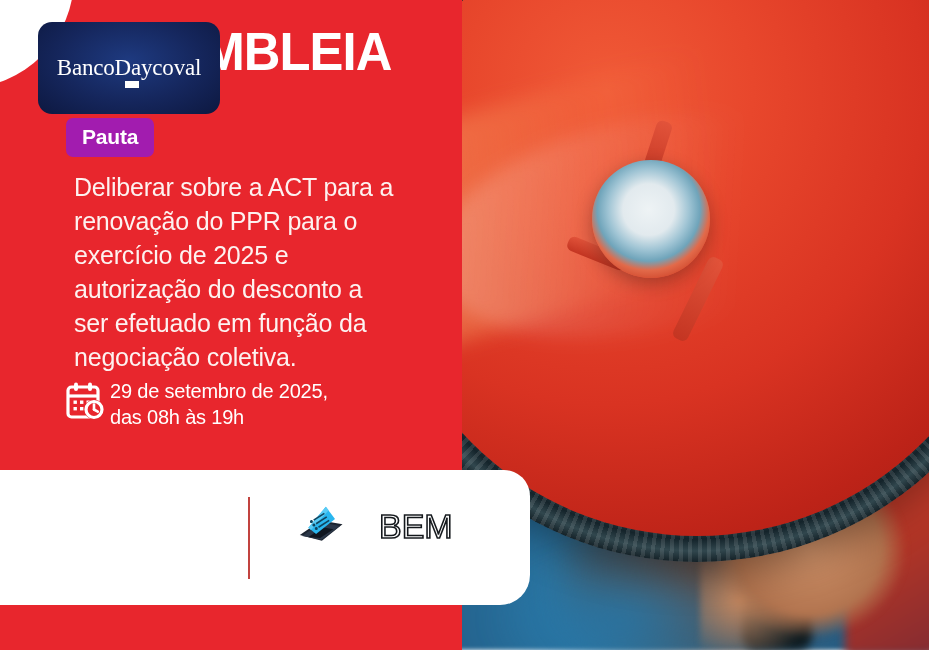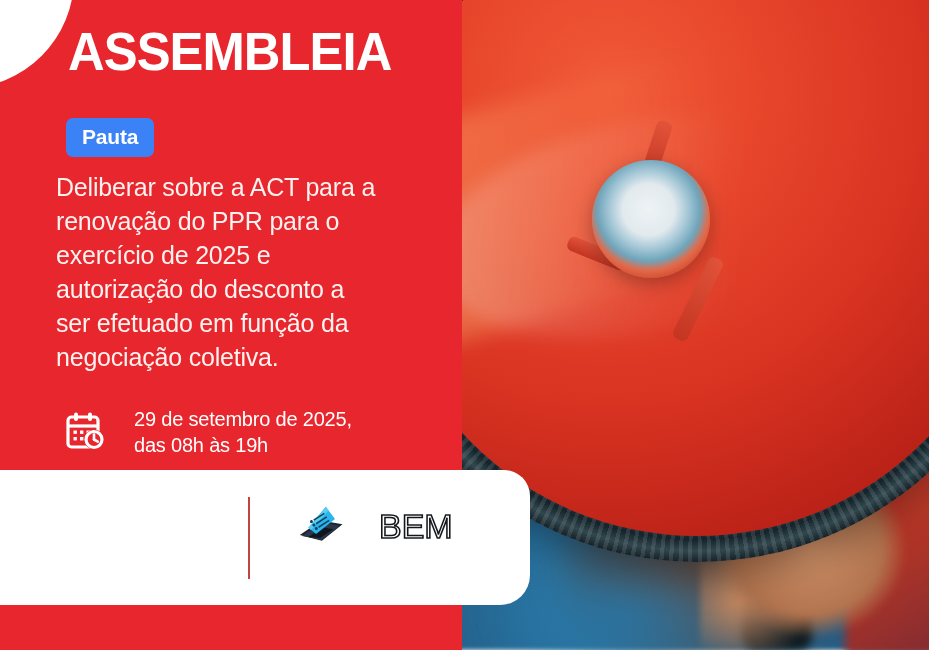--- a/index.html
+++ b/index.html
@@ -180,48 +180,47 @@
     color: #ffffff;
     line-height: 1;
     transform: scaleX(0.94);
     transform-origin: left center;
     white-space: nowrap;
   }
 
   .badge {
     position: absolute;
     left: 66px; top: 118px;
-    background: #3b82f6;
+    background: #a21caf;
     color: #ffffff;
     font-size: 21px;
     font-weight: 700;
     padding: 7px 16px 8px 16px;
     border-radius: 7px;
     letter-spacing: -0.2px;
   }
 
   .body-text {
     position: absolute;
-    left: 56px; top: 170px;
+    left: 74px; top: 170px;
     width: 320px;
     color: #fdf2f0;
     font-size: 25px;
     line-height: 34px;
     font-weight: 400;
     letter-spacing: -0.2px;
   }
 
   
   .date-row {
     position: absolute;
     left: 64px; top: 378px;
     display: flex;
-    align-items: flex-end;
-    gap: 26px;
-    margin-top: 28px;
+    align-items: center;
+    gap: 2px;
   }
   .cal-icon { flex: 0 0 auto; }
   .date-text {
     color: #ffffff;
     font-size: 20px;
     line-height: 26px;
     font-weight: 400;
     letter-spacing: -0.2px;
     white-space: pre-line;
   }
@@ -347,20 +346,23 @@
         <line x1="30" y1="24.5" x2="30" y2="29.5" stroke="#ffffff" stroke-width="2.6" stroke-linecap="round"></line>
         <line x1="30" y1="29.5" x2="33.8" y2="31.6" stroke="#ffffff" stroke-width="2.6" stroke-linecap="round"></line>
       </svg>
     </span>
     <span class="date-text">29 de setembro de 2025,
 das 08h às 19h</span>
   </div>
 
   <div class="logo-band"></div>
 
+  <div class="daycoval-logo">
+    <span class="daycoval-word">BancoDaycoval</span>
+  </div>
 
   <div class="divider"></div>
 
   <div class="vota-logo">
     <span>
       <svg width="54" height="50" viewBox="0 0 54 50" aria-hidden="true">
         <g transform="rotate(-14 27 25)">
           <path d="M6 30 L30 21 L50 30 L26 41 Z" fill="#1c2430"></path>
           <path d="M8 31.5 L30 23 L47 31 L26 40 Z" fill="#2b3748"></path>
           <path d="M14 34 L30 28 L40 32.5 L25 38 Z" fill="#0f1620"></path>

